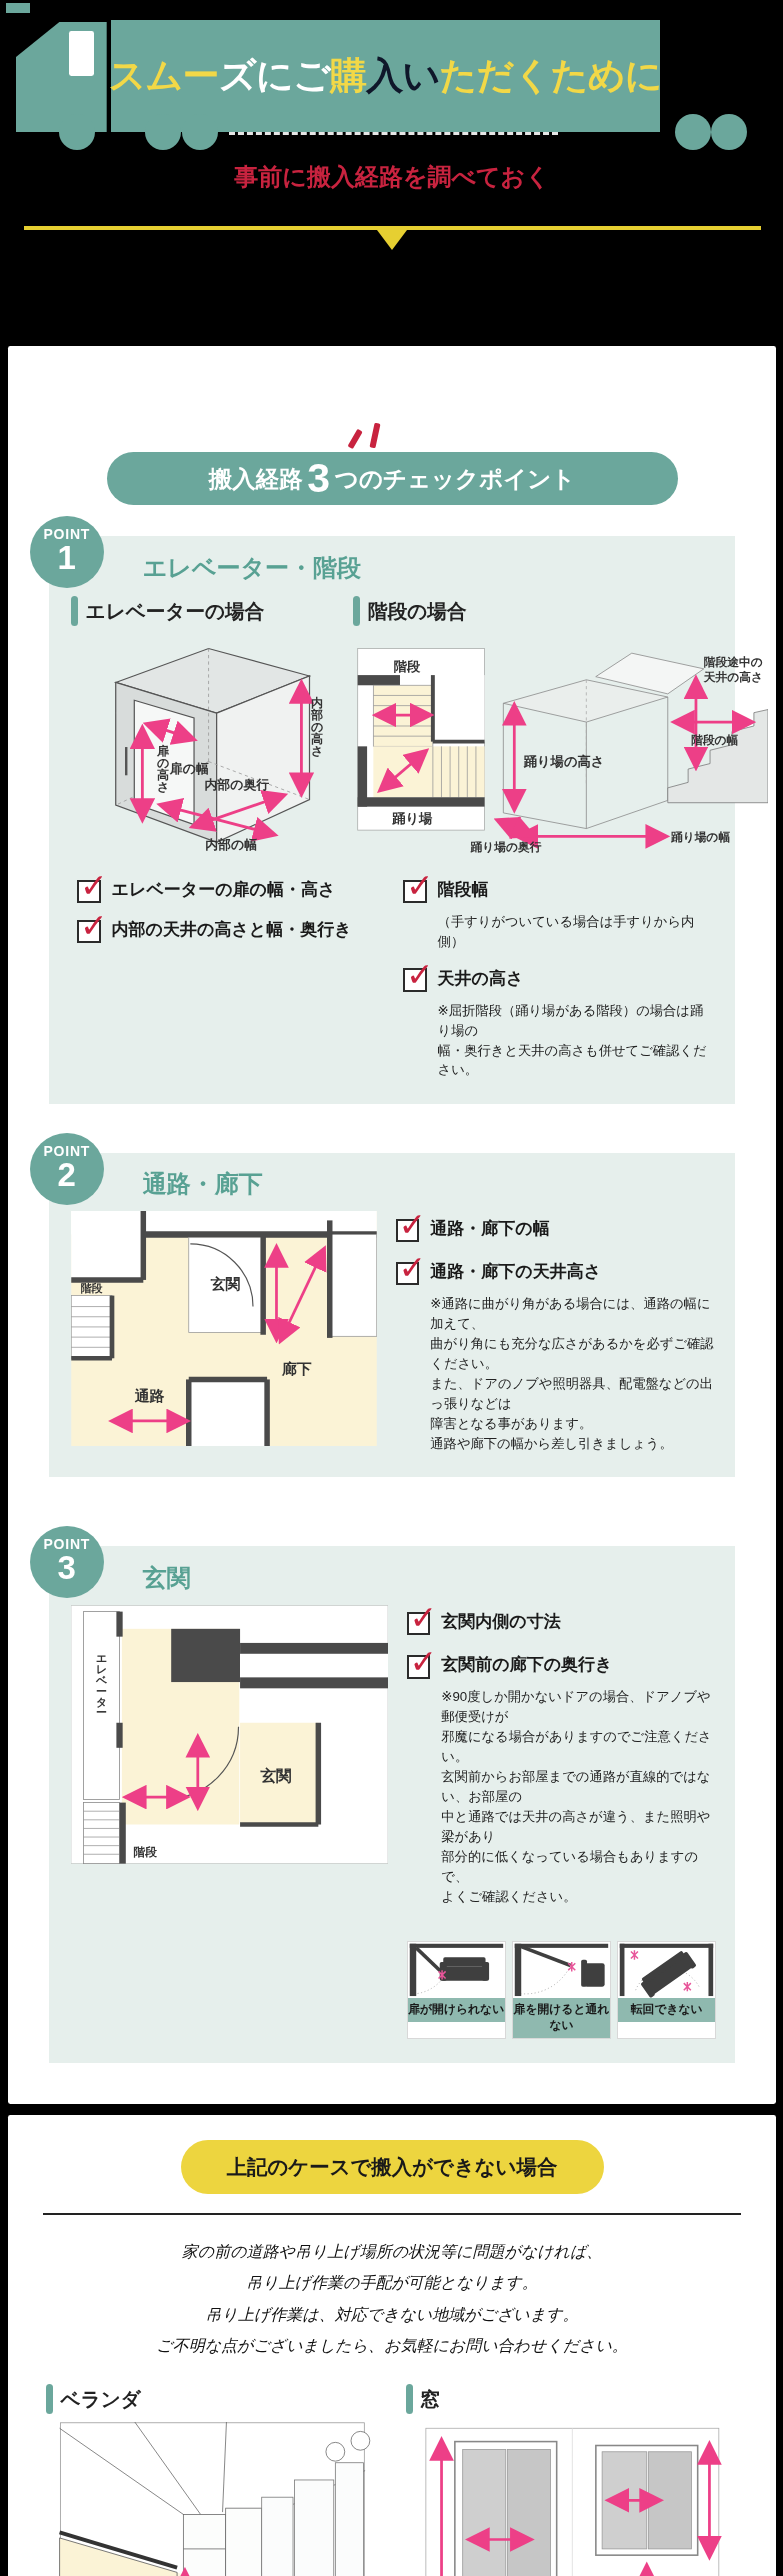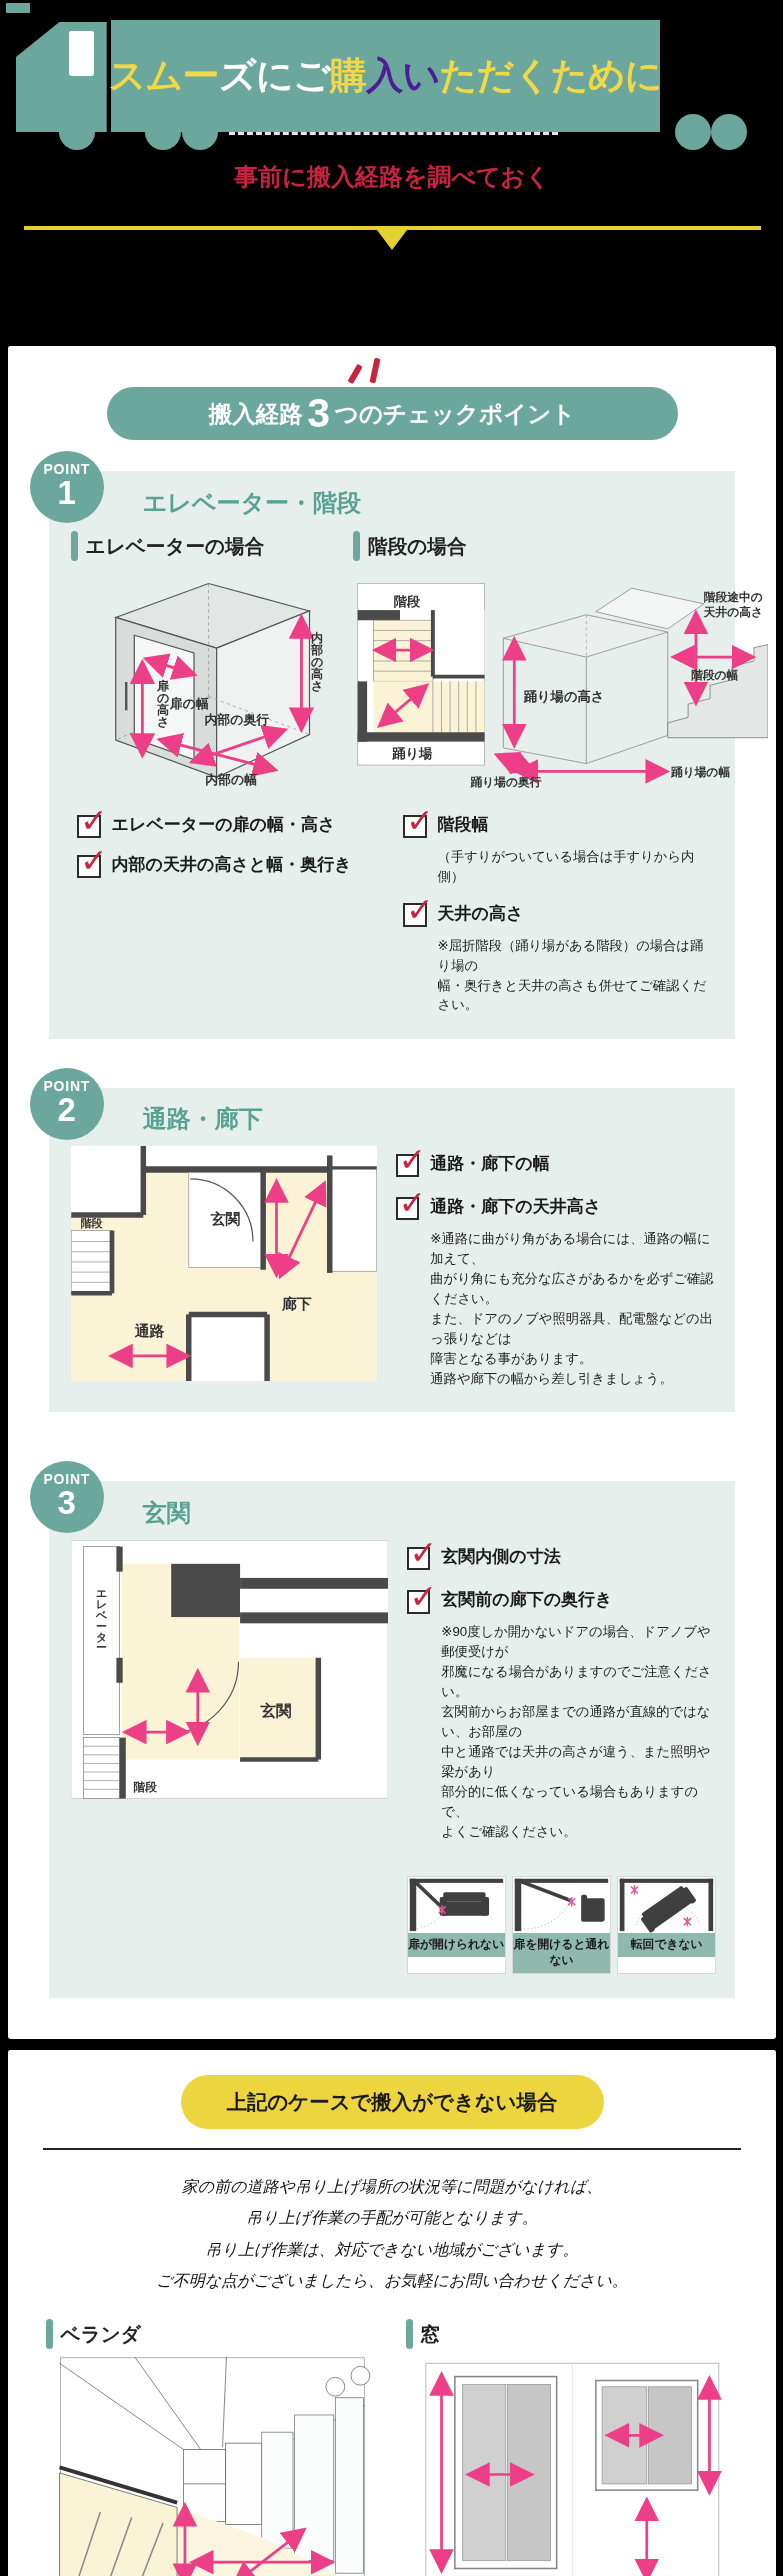--- a/index.html
+++ b/index.html
@@ -23,21 +23,21 @@
     font-size:37px; font-weight:800; letter-spacing:-0.8px; white-space:nowrap;}
   .wheel{position:absolute; top:94px; width:36px; height:36px; border-radius:50%; background:var(--teal);}
   .hero-sub{position:absolute; top:161px; width:100%; text-align:center; color:var(--red);
     font-size:24px; font-weight:800;}
   .divider{position:absolute; top:226px; left:23.5px; right:23.5px; height:3.9px; background:#E6CF31;}
   .divider-tri{position:absolute; top:3.9px; left:50%; transform:translateX(-50%); width:0; height:0;
     border-left:15px solid transparent; border-right:15px solid transparent; border-top:20.4px solid #E6CF31;}
 
   
   .card{background:#fff; margin:0 7.8px; border-radius:2.4px; position:relative;}
-  .card1{padding:41px 0 41px;}
+  .card1{padding:106px 0 41px;}
   .card2{margin-top:11px; padding:20.4px 0 0; border-radius:2.4px 2.4px 4.7px 4.7px; overflow:hidden;}
 
   
   .pill{width:571px; margin:0 auto; background:var(--teal); border-radius:31px; height:53px;
     display:flex; align-items:center; justify-content:center; gap:3.1px;
     color:#fff; font-weight:800; font-size:23.5px; position:relative;}
   .pill .big3{font-size:41px; line-height:1; margin:0 1.6px;}
   .accent-a,.accent-b{position:absolute; background:var(--red); width:6.3px; border-radius:1.6px;}
   .accent-a{height:20.4px; top:-23.5px; left:43%; transform:rotate(30deg);}
   .accent-b{height:25px; top:-29px; left:46.5%; transform:rotate(12deg);}
@@ -110,21 +110,21 @@
     <div class="exhaust"></div>
     <div class="truck">
       <div class="truck-cab">
         <div class="cab-window"></div>
       </div>
       <div class="truck-body">
         <h1 class="hero-title">
             <span style="color: rgb(242, 216, 71);">スムー</span>
             <span style="color: rgb(255, 255, 255);">ズにご</span>
             <span style="color: rgb(242, 216, 71);">購</span>
-            <span style="color: #4c1d95;">入い</span>
+            <span style="color: #0f172a;">入い</span>
             <span style="color: rgb(242, 216, 71);">ただくために</span>
           </h1>
         <div class="truck-dash"></div>
       </div>
       <div class="wheel" style="left:43px"></div>
       <div class="wheel" style="left:129px"></div>
       <div class="wheel" style="left:166px"></div>
       <div class="wheel" style="left:659px"></div>
       <div class="wheel" style="left:695px"></div>
     </div>

